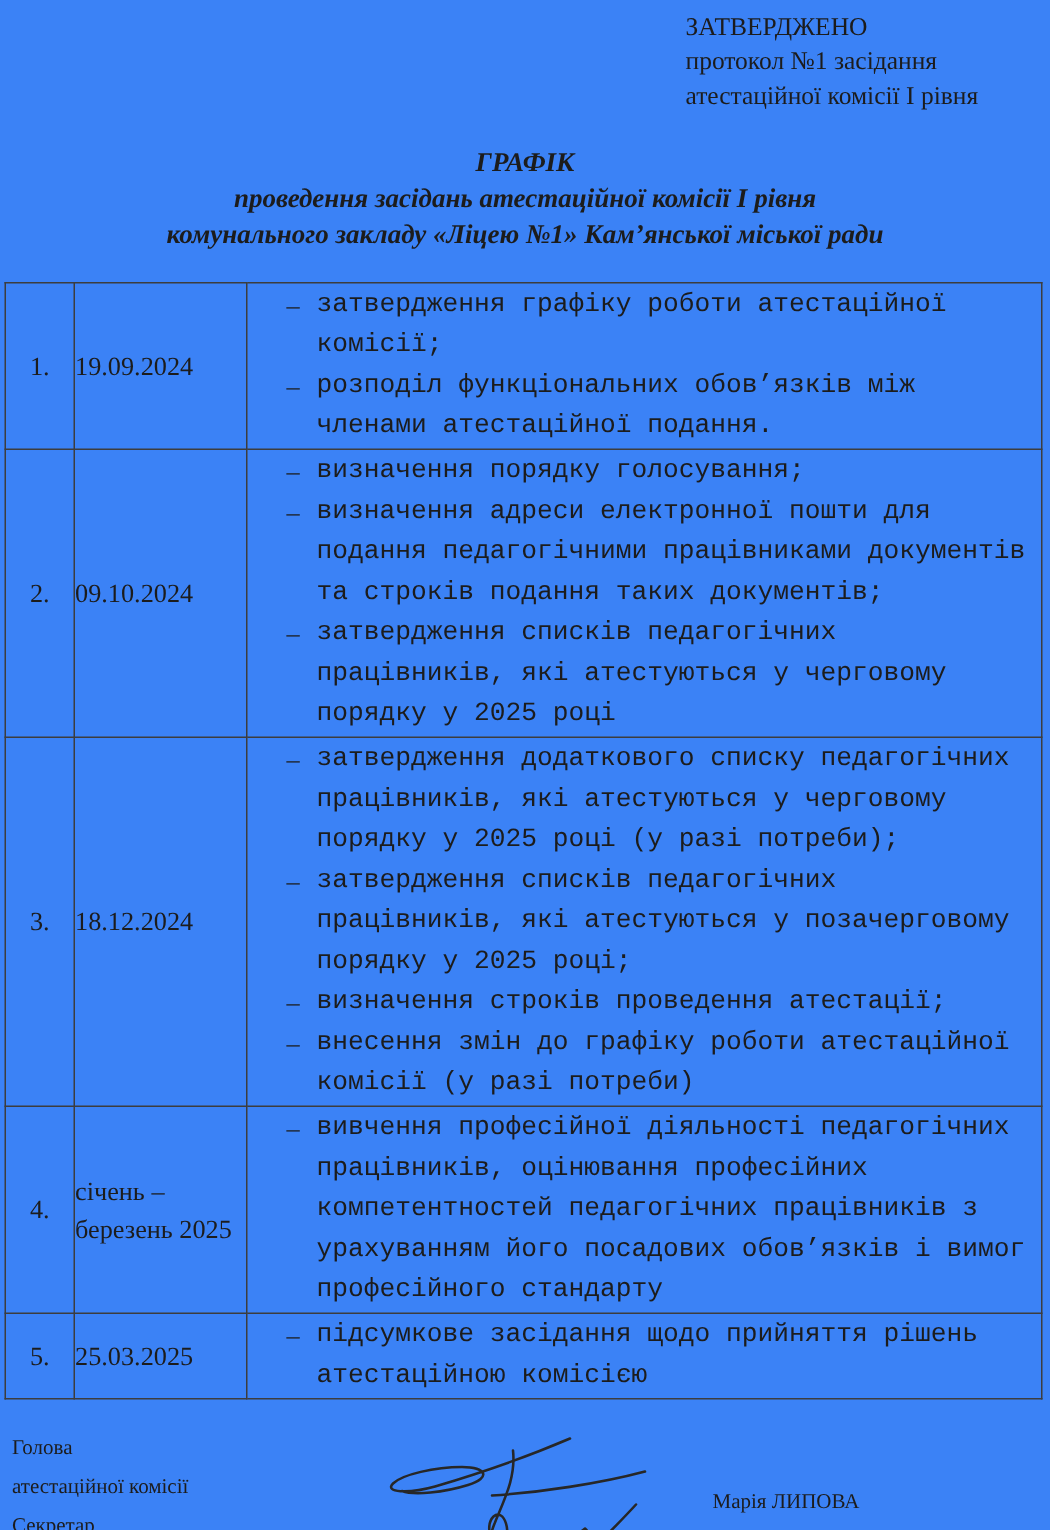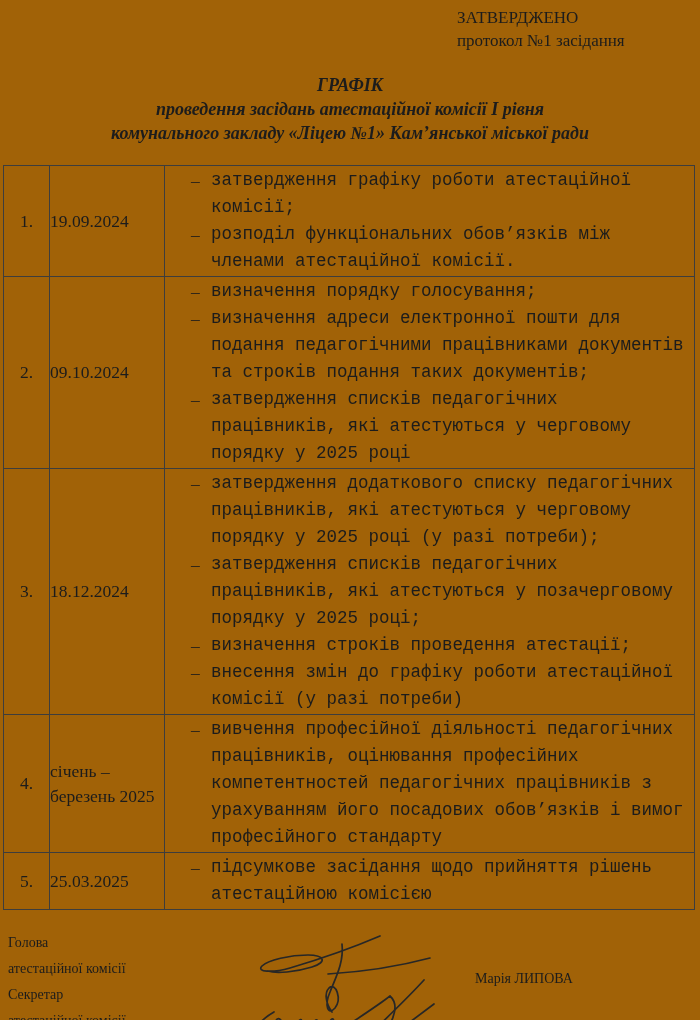--- a/index.html
+++ b/index.html
@@ -70,46 +70,47 @@
     fill: none;
     stroke: #272727;
     stroke-width: 1.7;
     stroke-linecap: round;
     stroke-linejoin: round;
   }
 </style>
 </head>
 <body style="color: rgb(28, 28, 28);">
 
-<div class="page" style="background: #a16207;">
+<div class="page" style="background: #3b82f6;">
 
   <div class="approval">
     <div>ЗАТВЕРДЖЕНО</div>
     <div>протокол №1 засідання</div>
+    <div>атестаційної комісії І рівня</div>
   </div>
 
   <div class="title">
     <div>ГРАФІК</div>
     <div>проведення засідань атестаційної комісії І рівня</div>
     <div>комунального закладу «Ліцею №1» Кам’янської міської ради</div>
   </div>
 
   <table class="schedule">
     <tbody>
         <tr>
           <td class="c-num" style="border-color: rgb(61, 61, 61);">1.</td>
           <td class="c-date" style="border-color: rgb(61, 61, 61);">19.09.2024</td>
           <td class="c-items" style="border-color: rgb(61, 61, 61);">
             <div class="li">
               <span class="dash">–</span>
               <span class="txt">затвердження графіку роботи атестаційної комісії;</span>
             </div>
             <div class="li">
               <span class="dash">–</span>
-              <span class="txt">розподіл функціональних обов’язків між членами атестаційної комісії.</span>
+              <span class="txt">розподіл функціональних обов’язків між членами атестаційної подання.</span>
             </div>
           </td>
         </tr>
         <tr>
           <td class="c-num" style="border-color: rgb(61, 61, 61);">2.</td>
           <td class="c-date" style="border-color: rgb(61, 61, 61);">09.10.2024</td>
           <td class="c-items" style="border-color: rgb(61, 61, 61);">
             <div class="li">
               <span class="dash">–</span>
               <span class="txt">визначення порядку голосування;</span>

